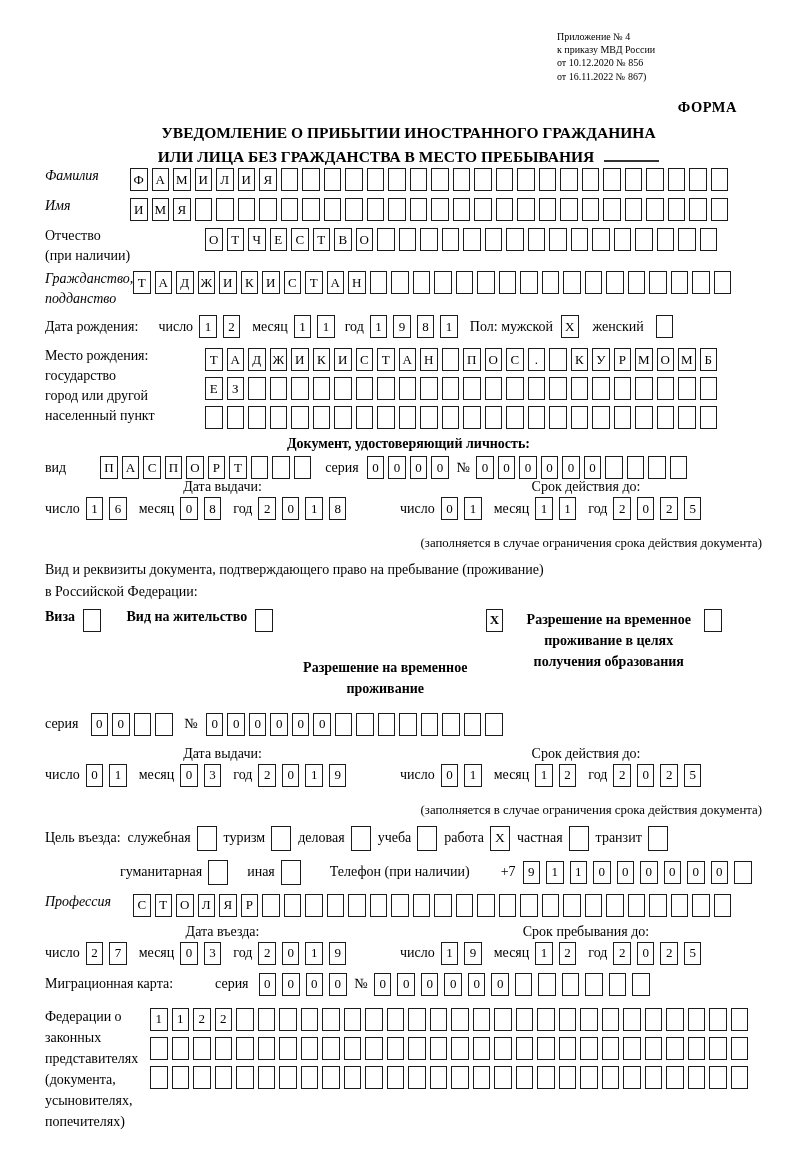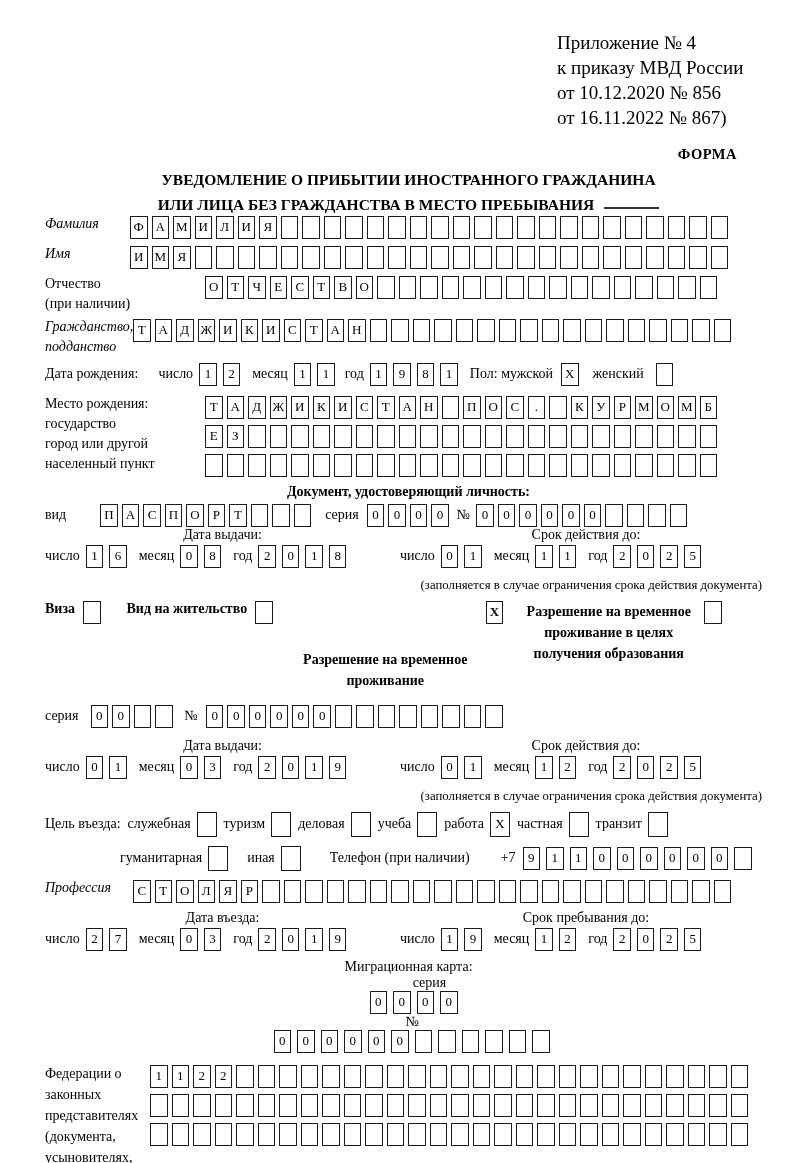--- a/index.html
+++ b/index.html
@@ -1,20 +1,20 @@
 <!DOCTYPE html>
 <html><head>
 <meta charset="utf-8">
 <style>
   html,body{margin:0;padding:0;background:#fff;color:#000;}
   body{width:800px;font-family:"Liberation Serif",serif;font-size:14px;}
   .page{padding:30px 28px 24px 45px;position:relative;}
 
   
-  .hdr{margin-left:auto;width:215px;line-height:1.32;font-size:19px;}
+  .hdr{margin-left:auto;width:215px;line-height:1.32;font-size:10px;}
   .hdr .sub{margin-top:6px;}
   .forma{text-align:right;font-weight:bold;letter-spacing:.5px;margin:16px 35px 6px 0;font-size:14.5px;}
 
   
   .title{text-align:center;font-weight:bold;font-size:15.5px;line-height:1.45;margin-top:6px;}
   .blank-line{display:inline-block;width:55px;border-bottom:2px solid #333;height:1em;vertical-align:baseline;margin-left:10px;}
   .sec{ text-align:center;font-weight:bold;font-size:14.2px;margin:20px 0 14px 0;}
 
   
   .cellrow{display:inline-flex;gap:4px;flex:none;}
@@ -34,21 +34,21 @@
   .inline .lbl{margin:0 6px;}
   .dgroup{display:inline-flex;align-items:center;}
   .dgroup .lbl{margin-right:6px;}
   .dgroup .lbl2{margin:0 6px 0 12px;}
 
   .twocol{display:flex;margin-bottom:2px;}
   .twocol .c1{width:355px;text-align:center;}
   .twocol .c2{flex:1;text-align:center;}
   .fieldsrow{display:flex;margin-bottom:4px;align-items:center;}
   .fieldsrow .g1{width:355px;}
-  .note{ text-align:right;font-size:12.8px;margin:10px 10px 8px 0;}
+  .note{ text-align:right;font-size:12.8px;margin:16px 10px 8px 0;}
 
   .para{line-height:1.55;margin:4px 0 6px 0;}
 
   .permrow{display:flex;align-items:flex-start;margin:4px 0 14px 0;}
   .permrow .pl{display:flex;align-items:flex-start;gap:8px;font-weight:bold;}
   .wraplbl{text-align:center;line-height:1.5;}
 
   .purpose{display:flex;align-items:center;gap:7px;margin-bottom:9px;flex-wrap:nowrap;}
   .purpose .opt{display:flex;align-items:center;gap:6px;}
 
@@ -413,20 +413,24 @@
       <span class="cellrow dcells">
           <span class="cell">2</span>
           <span class="cell">0</span>
           <span class="cell">2</span>
           <span class="cell">5</span>
         </span>
     </span>
   </div>
   <div class="note">(заполняется в случае ограничения срока действия документа)</div>
 
+  <div class="para">
+    <div>Вид и реквизиты документа, подтверждающего право на пребывание (проживание)</div>
+    <div>в Российской Федерации:</div>
+  </div>
 
   <div class="permrow">
     <span class="pl">
       <span>Виза</span>
       <span class="cellrow">
           <span class="cell"></span>
         </span>
     </span>
     <span class="pl" style="margin-left:26px;">
       <span>Вид на жительство</span>
@@ -650,21 +654,21 @@
       <span class="lbl lbl2">год</span>
       <span class="cellrow dcells">
           <span class="cell">2</span>
           <span class="cell">0</span>
           <span class="cell">2</span>
           <span class="cell">5</span>
         </span>
     </span>
   </div>
 
-  <div class="inline" style="margin:8px 0 10px 0;flex-direction:column;">
+  <div class="inline" style="margin:8px 0 10px 0;">
     <span>Миграционная карта:</span>
     <span style="margin-left:42px;">серия</span>
     <span class="cellrow dcells" style="margin-left:10px;">
         <span class="cell">0</span>
         <span class="cell">0</span>
         <span class="cell">0</span>
         <span class="cell">0</span>
       </span>
     <span style="margin-left:8px;">№</span>
     <span class="cellrow dcells" style="margin-left:6px;">

